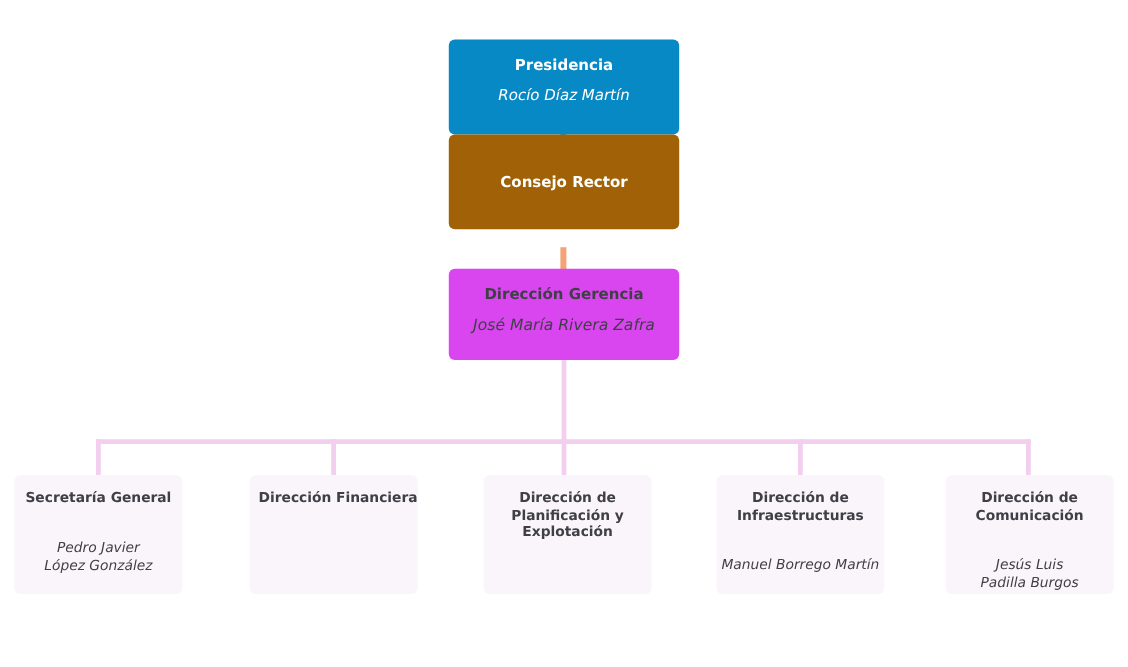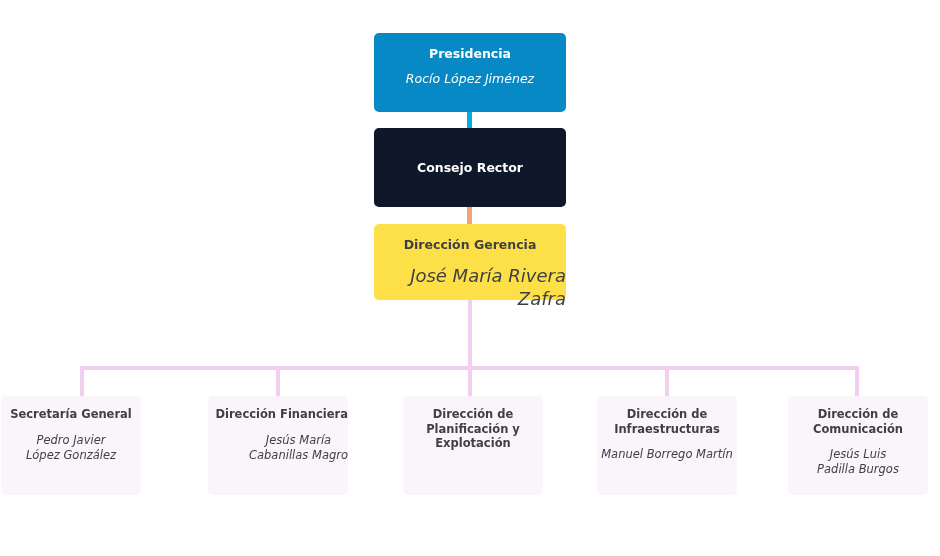--- a/index.html
+++ b/index.html
@@ -58,71 +58,70 @@
   }
   .node-presidencia .person {
     color: #ffffff;
     font-size: 12.5px;
     margin-top: 9px;
   }
 
   
   .node-consejo {
     left: 374px;
-    top: 128px;
+    top: 112px;
     width: 192px;
     height: 79px;
-    background: #0f172a;
+    background: #a16207;
     justify-content: center;
   }
   .node-consejo .title {
     color: #ffffff;
     font-size: 12.5px;
   }
 
   
   .node-gerencia {
     left: 374px;
     top: 224px;
     width: 192px;
     height: 76px;
-    background: #fde047;
+    background: #d946ef;
     justify-content: flex-start;
     padding-top: 13px;
-    text-align: right;
   }
   .node-gerencia .title {
     color: #3f3f46;
     font-size: 12.5px;
   }
   .node-gerencia .person {
     color: #3f3f46;
-    font-size: 18px;
+    font-size: 13px;
     margin-top: 11px;
   }
 
   
   .node-leaf {
     top: 396px;
     width: 140px;
     height: 99px;
     background: #faf4fb;
     justify-content: flex-start;
     padding-top: 11px;
   }
   .node-leaf .title {
     color: #3f3f46;
     font-size: 11.5px;
   }
   .node-leaf .person {
     color: #3f3f46;
     font-size: 11.5px;
-    margin-top: 11px;
-  }
-  .leaf-0 { left: 1px; }
+    margin-top: 27px;
+  }
+  .leaf-0 { left: 12px; }
   .leaf-1 { left: 208px; align-items: flex-end; }
   .leaf-2 { left: 403px; }
   .leaf-3 { left: 597px; }
   .leaf-4 { left: 788px; }
 
   
   .conn {
     position: absolute;
     z-index: 1;
   }
@@ -177,42 +176,40 @@
   <div class="conn conn-v-orange"></div>
   <div class="conn conn-v-trunk"></div>
   <div class="conn conn-bus"></div>
   <div class="conn conn-drop drop-0"></div>
   <div class="conn conn-drop drop-1"></div>
   <div class="conn conn-drop drop-3"></div>
   <div class="conn conn-drop drop-4"></div>
 
   <div class="node node-presidencia">
     <div class="title">Presidencia</div>
-    <div class="person">Rocío López Jiménez</div>
+    <div class="person">Rocío Díaz Martín</div>
   </div>
 
   <div class="node node-consejo">
     <div class="title">Consejo Rector</div>
   </div>
 
   <div class="node node-gerencia">
     <div class="title">Dirección Gerencia</div>
     <div class="person">José María Rivera Zafra</div>
   </div>
 
   <div class="node node-leaf leaf-0">
     <div class="title">Secretaría General</div>
     <div class="person">Pedro Javier
 López González</div>
   </div>
 
   <div class="node node-leaf leaf-1">
     <div class="title">Dirección Financiera</div>
-    <div class="person">Jesús María
-Cabanillas Magro</div>
   </div>
 
   <div class="node node-leaf leaf-2">
     <div class="title">Dirección de
 Planificación y
 Explotación</div>
   </div>
 
   <div class="node node-leaf leaf-3">
     <div class="title">Dirección de

